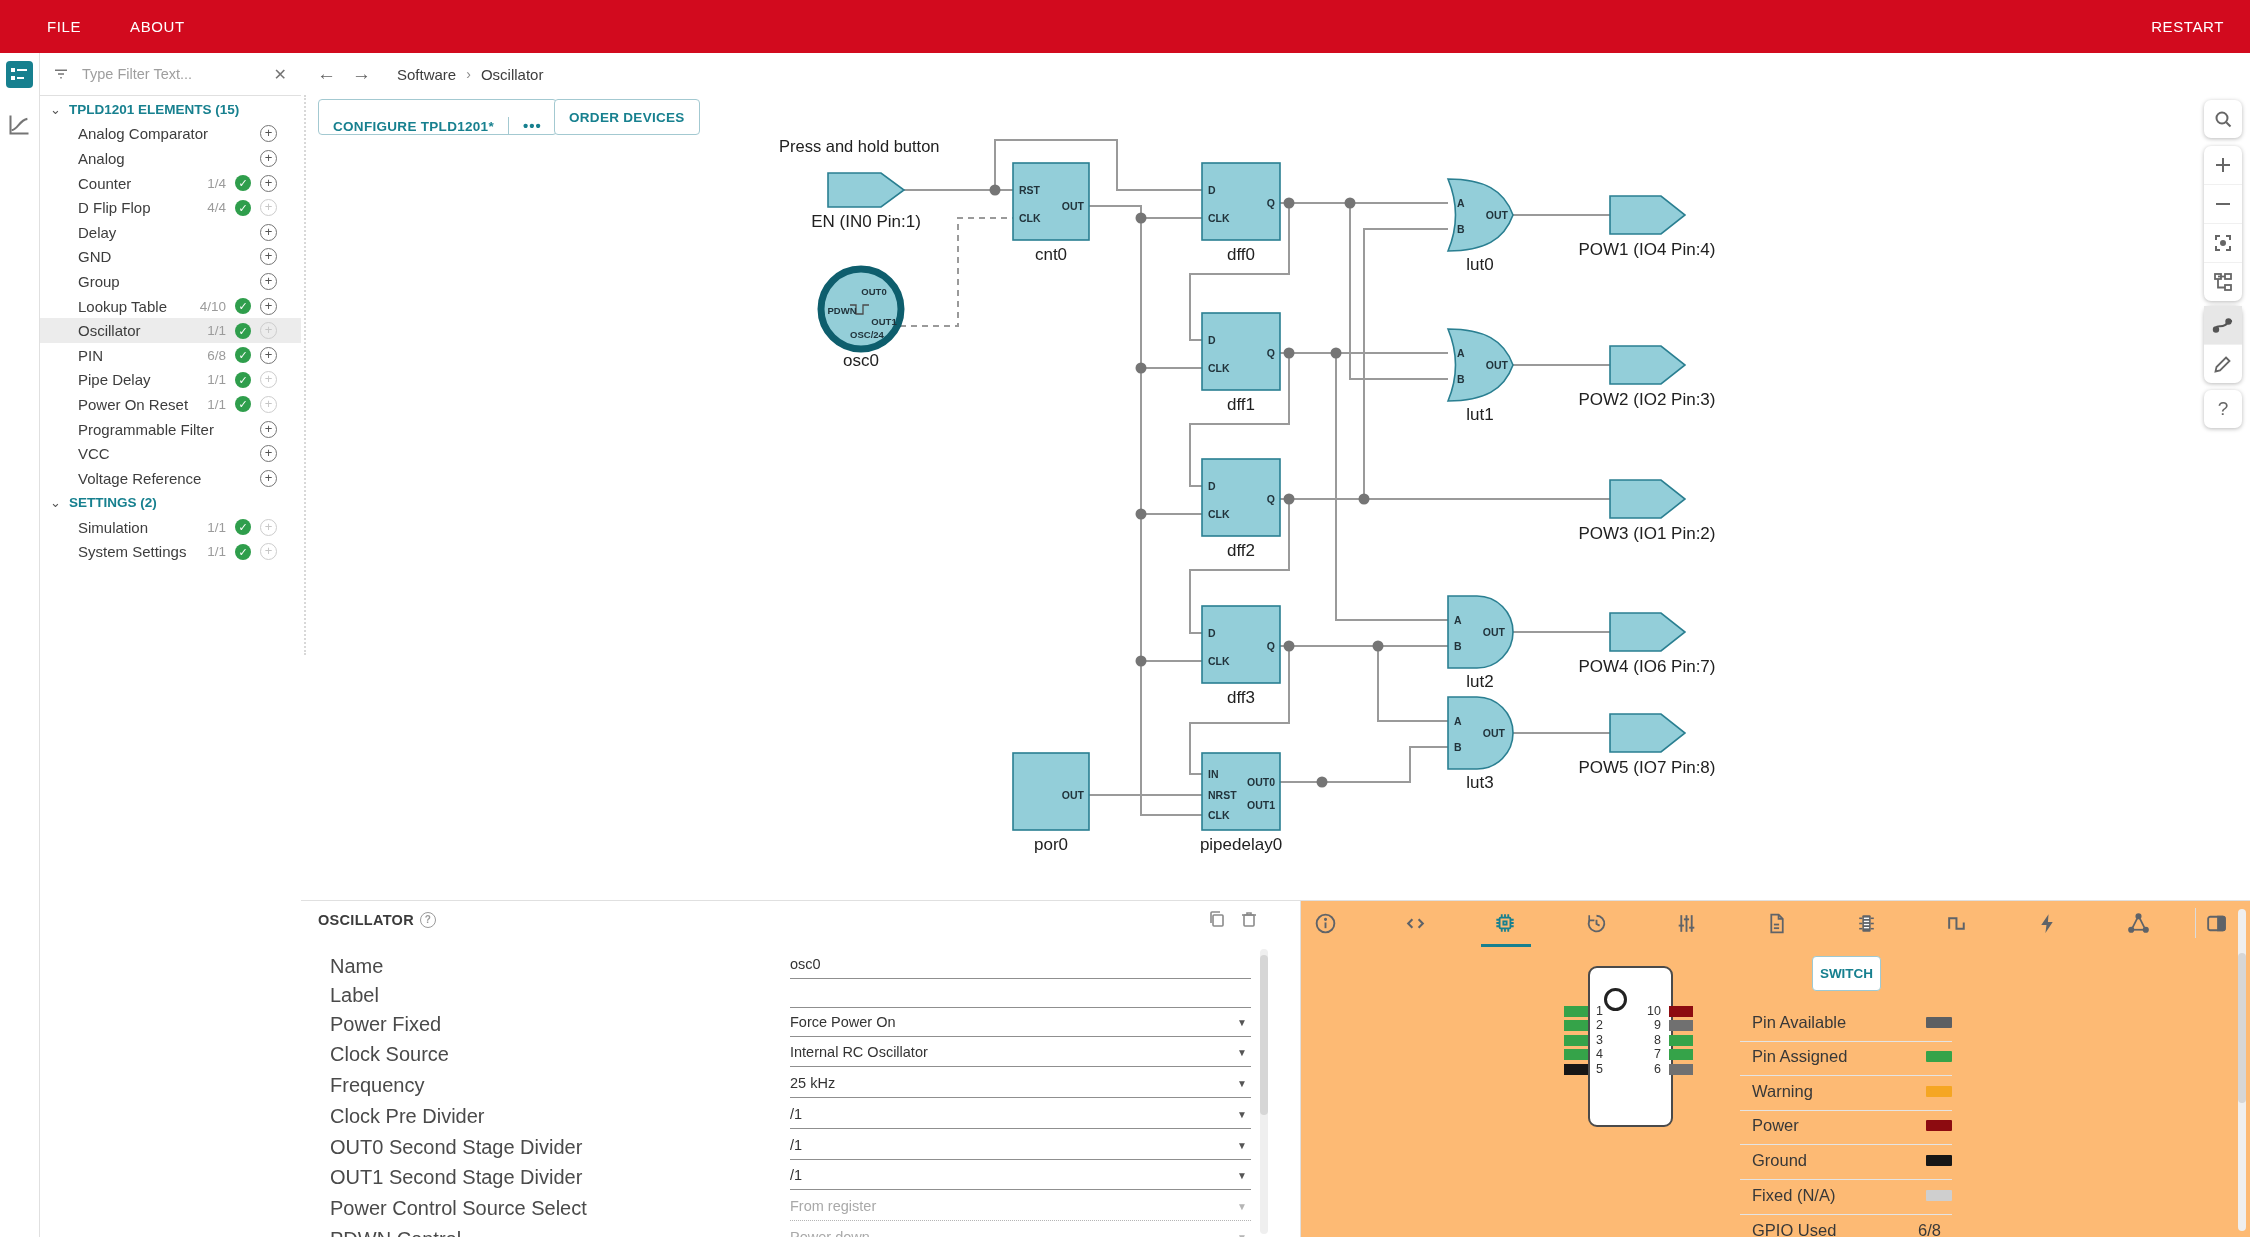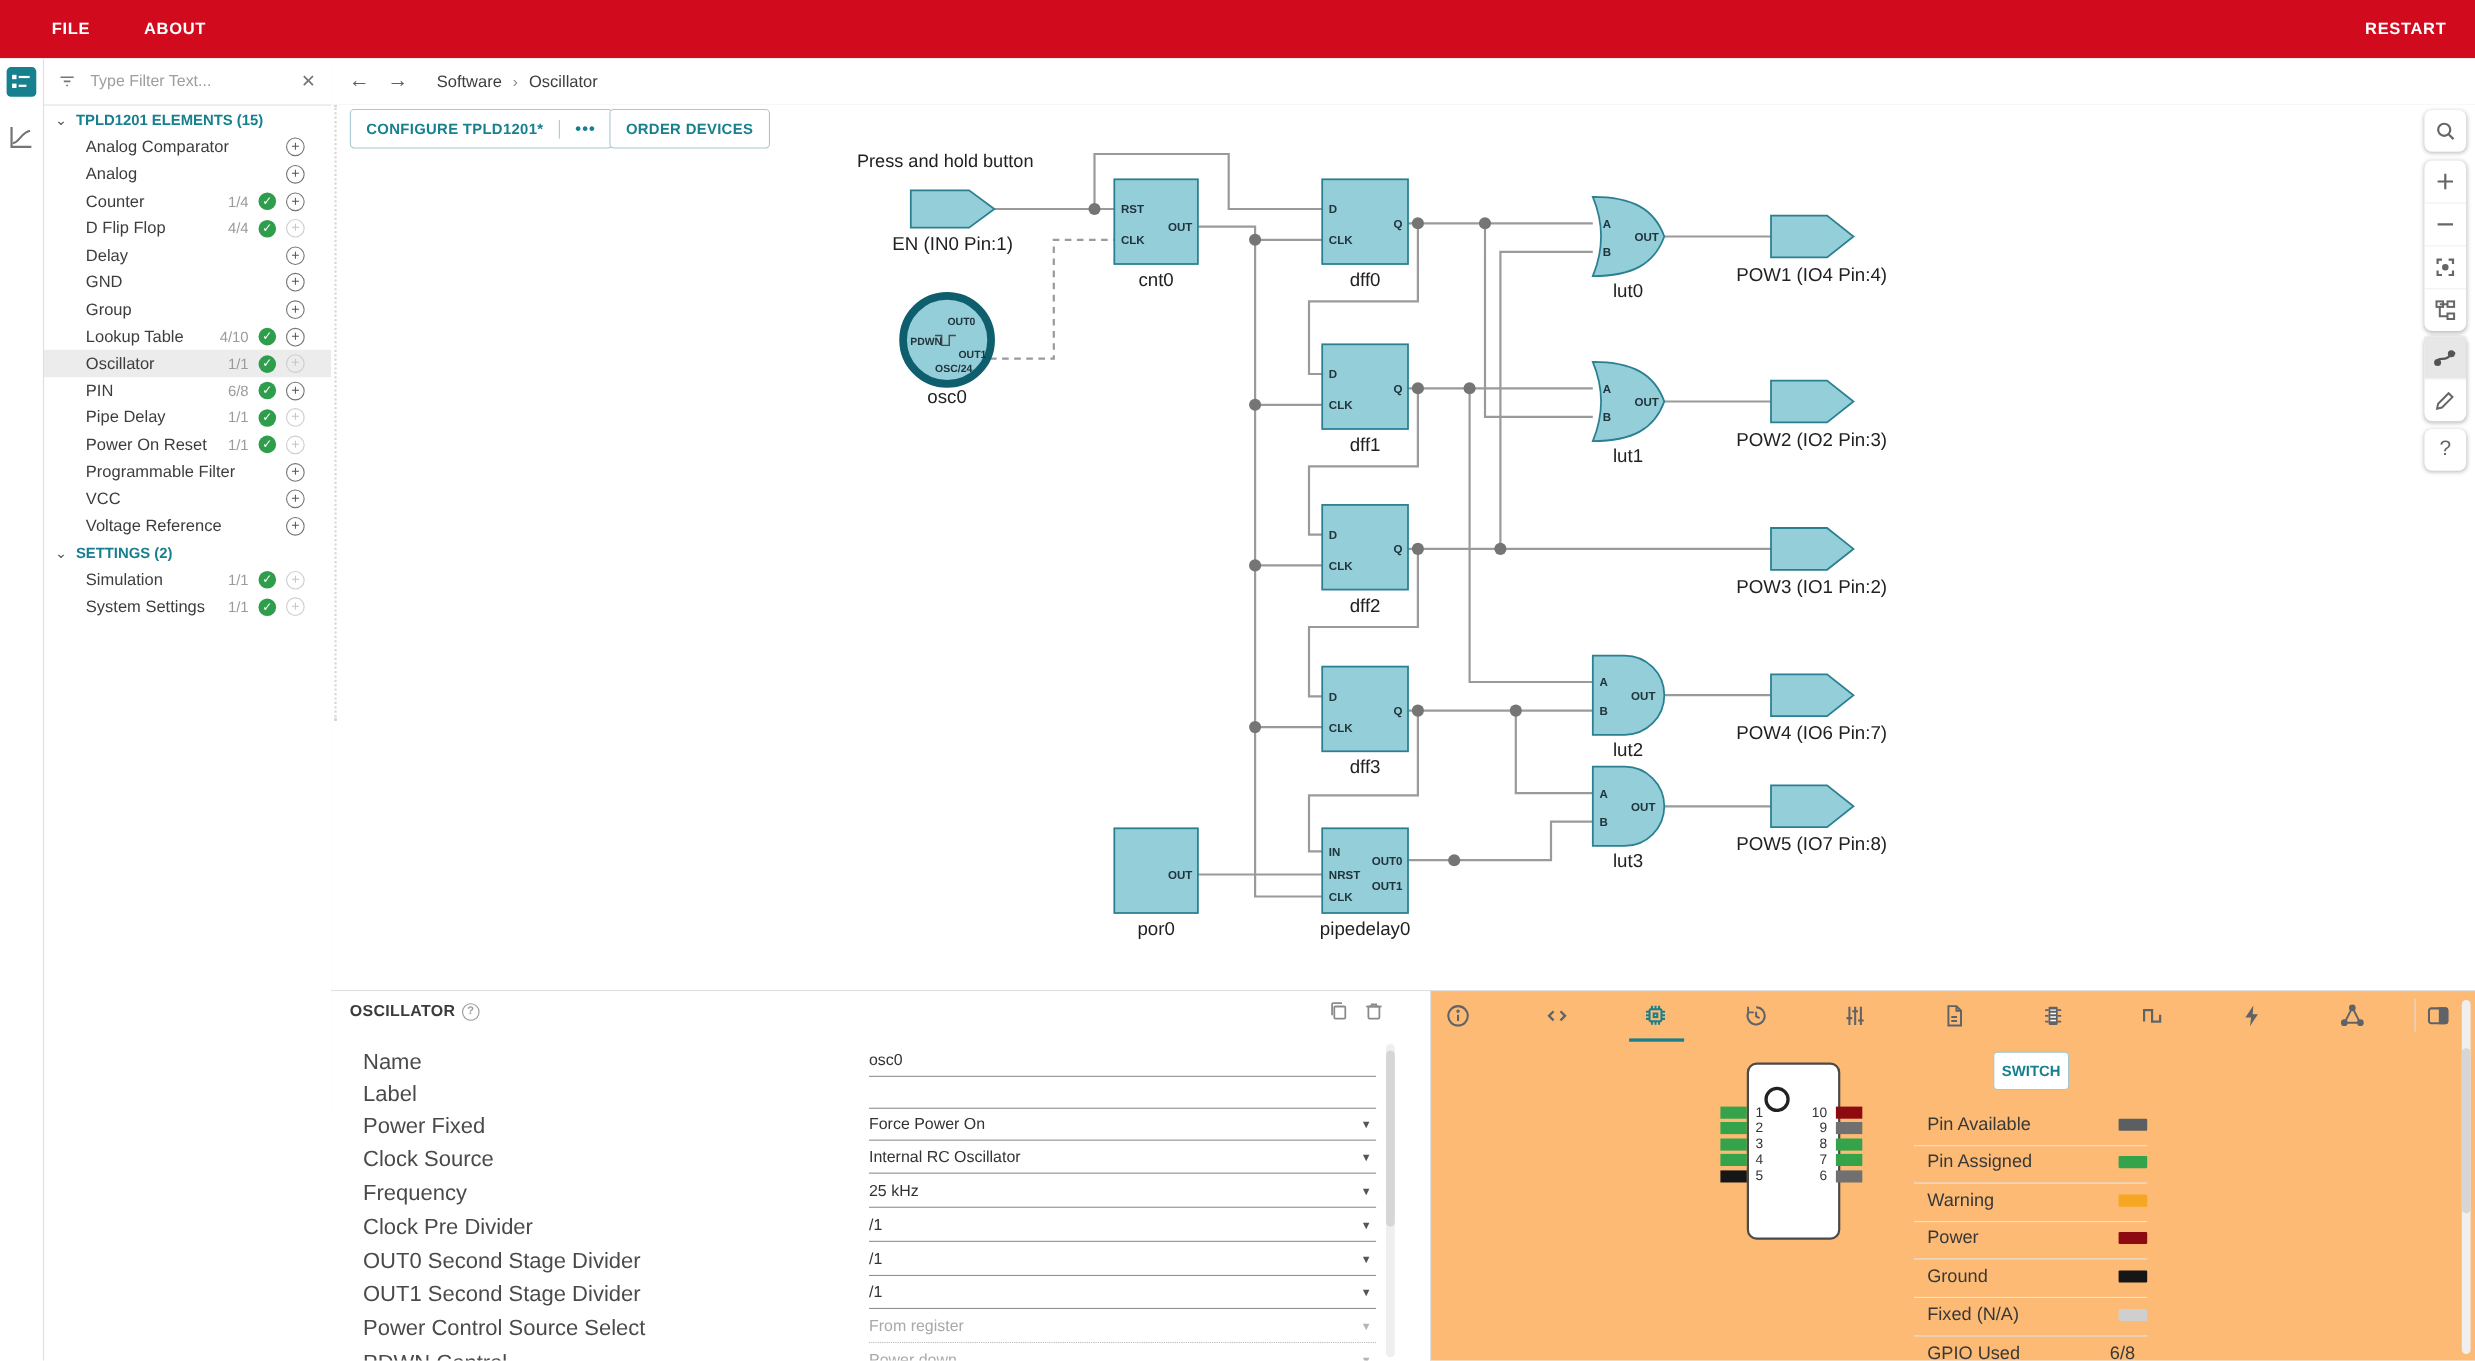--- a/index.html
+++ b/index.html
@@ -2,21 +2,21 @@
 <html><head>
 <meta charset="utf-8">
 <style>
   html,body{margin:0;padding:0;background:#ffffff}
   #app{position:relative;width:2250px;height:1237px;overflow:hidden;background:#fff;
        font-family:"Liberation Sans",sans-serif;color:#333}
   .abs{position:absolute}
 
   
   #topbar{left:0;top:0;width:2250px;height:53px;background:#d20a1e;display:flex;align-items:center}
-  .tb-item{color:#fff;font-size:15px;font-weight:bold;letter-spacing:.6px;cursor:pointer}
+  .tb-item{color:#fff;font-size:15px;font-weight:normal;letter-spacing:.6px;cursor:pointer}
   #tb-file{margin-left:47px}#tb-about{margin-left:49px}
   #tb-restart{position:absolute;right:26px;top:0;height:53px;display:flex;align-items:center}
 
   
   #iconstrip{left:0;top:53px;width:39px;height:1184px;border-right:1px solid #e0e0e0;background:#fff}
   .strip-btn{position:absolute;left:6px;width:27px;height:27px;cursor:pointer}
   #elements-strip-icon{top:8px;background:#17808f;border-radius:4px}
   #elements-strip-icon i{position:absolute;background:#fff}
 
   
@@ -47,21 +47,21 @@
   #crumbrow{left:301px;top:53px;width:1949px;height:42px;border-bottom:1px solid #e0e0e0;background:#fff;
             display:flex;align-items:center}
   .nav-arrow{color:#616161;font-size:19px;margin-left:16px;cursor:pointer}
   #crumbs{margin-left:26px;font-size:15px;color:#3d3d3d;display:flex;align-items:center;gap:10px}
   .crumb{cursor:pointer}.crumb-sep{color:#8b8b8b;font-size:14px}
 
   
   #canvas{left:301px;top:95px;width:1949px;height:805px;background:#fff}
   #gutter{left:3px;top:0;width:2px;height:560px;border-left:2px dotted #d8d8d8}
   #cfg-group{left:17px;top:4px;height:34px;display:flex;border:1px solid #a3c9d1;border-radius:4px;
-             background:#fff;align-items:center}
+             background:#fff;align-items:flex-end}
   .cfg-seg{display:flex;align-items:center;padding:0 14px;color:#17808f;font-weight:bold;
            font-size:13.5px;letter-spacing:.3px;cursor:pointer}
   #cfg-more{border-left:1px solid #a3c9d1;font-size:15px;letter-spacing:1px}
   #order-btn{left:253px;top:4px;height:34px;border:1px solid #a3c9d1;border-radius:4px;background:#fff;
              color:#17808f;font-weight:bold;font-size:13.5px;display:flex;align-items:center;
              padding:0 14px;cursor:pointer;letter-spacing:.3px}
   #schsvg{left:0;top:0}
   .wire{stroke:#9a9a9a;stroke-width:2;fill:none}
   .dash{stroke-dasharray:6 5}
   .blk{fill:#93ced9;stroke:#2a7f91;stroke-width:1.6}

